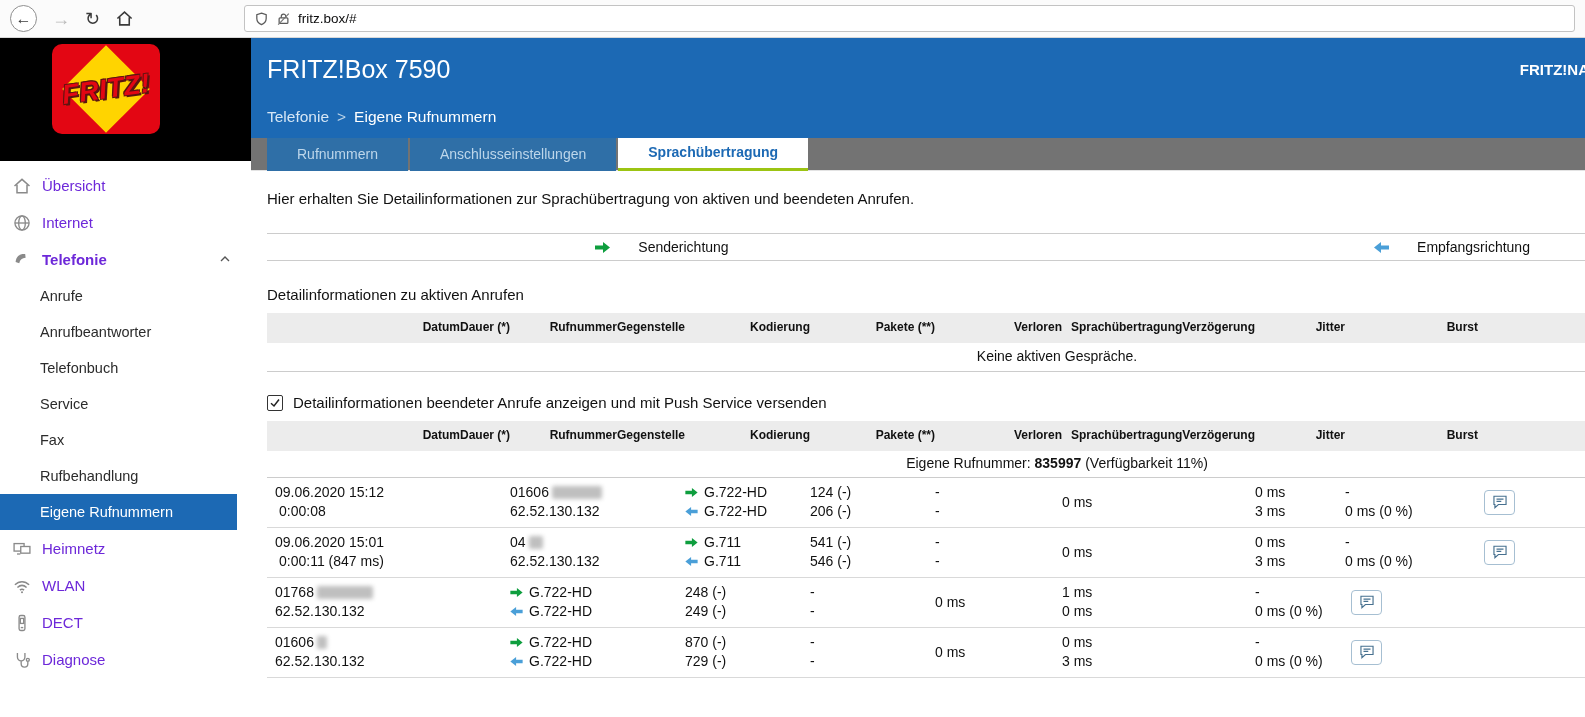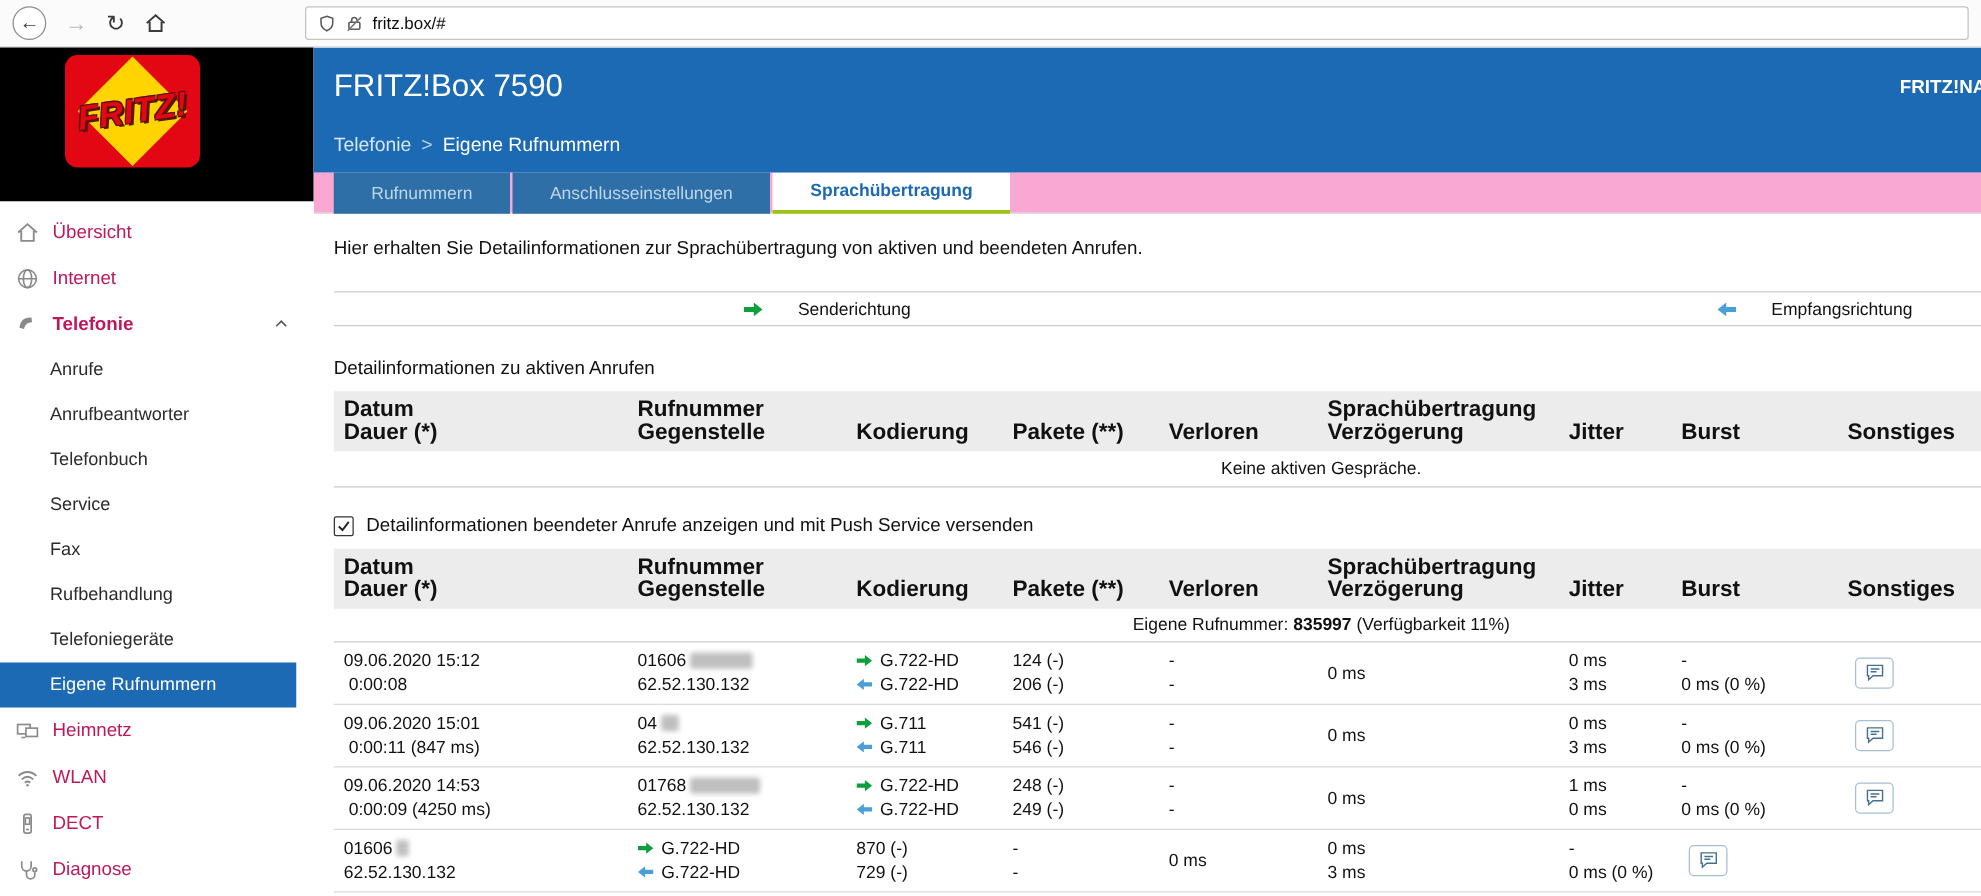--- a/index.html
+++ b/index.html
@@ -22,52 +22,52 @@
   .logo-block{height:123px;background:#000;position:relative}
   .badge{position:absolute;left:52px;top:6px;width:108px;height:90px;background:#e30613;border-radius:10px;
     display:flex;align-items:center;justify-content:center;overflow:hidden}
   .diamond{position:absolute;width:62px;height:62px;background:#ffd400;transform:rotate(45deg)}
   .logo-text{position:relative;font-size:27px;font-weight:bold;font-style:italic;color:#e30613;
     transform:rotate(-8deg);letter-spacing:.5px;
     text-shadow:-1px -1px 0 #5b1511,1px -1px 0 #5b1511,-1px 1px 0 #5b1511,2px 2px 0 #5b1511}
 
   .menu{padding-top:6px}
   .mitem{display:flex;align-items:center;height:37px;padding-left:11px;cursor:pointer;font-size:15px;
-    color:#be185d;position:relative}
+    color:#6d28d9;position:relative}
   .mitem.expanded .mlabel{font-weight:bold}
   .micon{width:22px;height:22px;margin-right:9px;display:flex;align-items:center;justify-content:center;flex:none}
   .chev{position:absolute;right:18px;top:10px}
   .sitem{display:block;height:36px;line-height:36px;padding-left:40px;font-size:14.5px;color:#2b2b2b;cursor:pointer}
   .sitem.active{background:#1c69b4;color:#fff;width:237px}
 
   
   .main{flex:1;overflow:hidden;position:relative;background:#fff}
   .blue-header{height:100px;background:#1c69b4;position:relative;color:#fff}
   .blue-header h1{font-size:25px;font-weight:normal;padding:17px 0 0 16px}
   .nas{position:absolute;top:23px;right:-14px;font-size:15px;font-weight:bold;white-space:nowrap;cursor:pointer}
   .breadcrumb{position:absolute;left:16px;bottom:12px;font-size:15.5px;display:flex;gap:8px;align-items:center}
   .bc-sec{color:#d5e6f5;cursor:pointer}
   .bc-sep{color:#bcd4e8}
   .bc-page{color:#fff}
 
-  .tabs{height:33px;display:flex;gap:2px;padding-left:16px;border-bottom:1px solid #e3e3e3;background:#f9a8d4}
+  .tabs{height:33px;display:flex;gap:2px;padding-left:16px;border-bottom:1px solid #e3e3e3;background:#737373}
   .tab{height:33px;line-height:33px;padding:0 30px;background:#2f6fa7;color:#bdd6ea;font-size:14px;cursor:pointer;white-space:nowrap}
   .tab.active{background:#fff;color:#1c69b4;font-weight:bold;border-bottom:3px solid #9cc413;line-height:29px}
 
   .content{width:1596px;padding-left:16px}
   .intro{margin-top:19px;font-size:15px}
   .legend{margin-top:26px;height:28px;border-top:1px solid #ccc;border-bottom:1px solid #ccc;
     display:flex;align-items:center;font-size:14px}
   .legend>div{width:50%;display:flex;align-items:center;justify-content:center;gap:22px}
   .sect-title{margin-top:25px;font-size:15px}
 
   .vtable{margin-top:10px}
   .tgrid{display:grid;grid-template-columns:235px 175px 125px 125px 127px 193px 90px 133px 1fr}
   .thead{background:#ececec;padding:5px 0 7px 8px}
-  .hcell{display:flex;flex-direction:column;justify-content:flex-end;font-size:18px;font-weight:bold;line-height:18px}
+  .hcell{display:flex;justify-content:flex-end;font-size:12px;font-weight:bold;line-height:18px}
   .empty-row{text-align:center;font-size:14px;padding:5px 0 7px;border-bottom:1px solid #ccc}
   .subhead-row{text-align:center;font-size:14px;padding:4px 0 6px;border-bottom:1px solid #ccc}
 
   .cbrow{margin-top:22px;display:flex;align-items:center;gap:10px;font-size:15px}
   .cb{width:16px;height:16px;border:1.5px solid #333;border-radius:2px;background:#fff;
     display:flex;align-items:center;justify-content:center;cursor:pointer;flex:none}
 
   .trow{padding:5px 0 6px 8px;border-bottom:1px solid #d9d9d9;font-size:14px}
   .cell{display:flex;flex-direction:column;justify-content:flex-start;min-width:0}
   .cell.vcenter{justify-content:center}
@@ -149,21 +149,20 @@
               <path d="M6 15 12 9l6 6"></path>
             </svg>
         </span>
       </a>
       <a class="sitem">Anrufe</a>
       <a class="sitem">Anrufbeantworter</a>
       <a class="sitem">Telefonbuch</a>
       <a class="sitem">Service</a>
       <a class="sitem">Fax</a>
       <a class="sitem">Rufbehandlung</a>
-      <a class="sitem">Telefoniegeräte</a>
       <a class="sitem active">Eigene Rufnummern</a>
       <a class="mitem">
         <span class="micon">
           <svg width="20" height="20" viewBox="0 0 24 24" fill="none" stroke="#8a8a8a" stroke-width="1.6">
               <rect x="2.5" y="5.5" width="12" height="9"></rect>
               <path d="M6 18h4"></path>
               <rect x="10.5" y="9" width="11" height="8" fill="#fff"></rect>
             </svg>
         </span>
         <span class="mlabel">Heimnetz</span>
@@ -425,24 +424,20 @@
         <svg width="16" height="14" viewBox="0 0 24 22" fill="none" stroke="#46708f" stroke-width="1.8">
           <path d="M2.5 2h19v13H9.5l-5.5 5v-5h-1.5z"></path>
           <path d="M6.5 6.5h11M6.5 10h7.5"></path>
         </svg>
       </button>
     </div>
   </div>
 
   <div class="tgrid trow">
     <div class="cell">
-      <div class="line">09.06.2020 14:53</div>
-      <div class="line ind">0:00:09 (4250 ms)</div>
-    </div>
-    <div class="cell">
       <div class="line">
         <span>01768</span>
         <span class="redact" style="width: 56px;"></span>
       </div>
       <div class="line">62.52.130.132</div>
     </div>
     <div class="cell">
       <div class="line">
         <svg class="arr" width="13" height="9" viewBox="0 0 15 11">
                     <path d="M0 3.5h8V0l7 5.5L8 11V7.5H0z" fill="#0e9e3e"></path>

